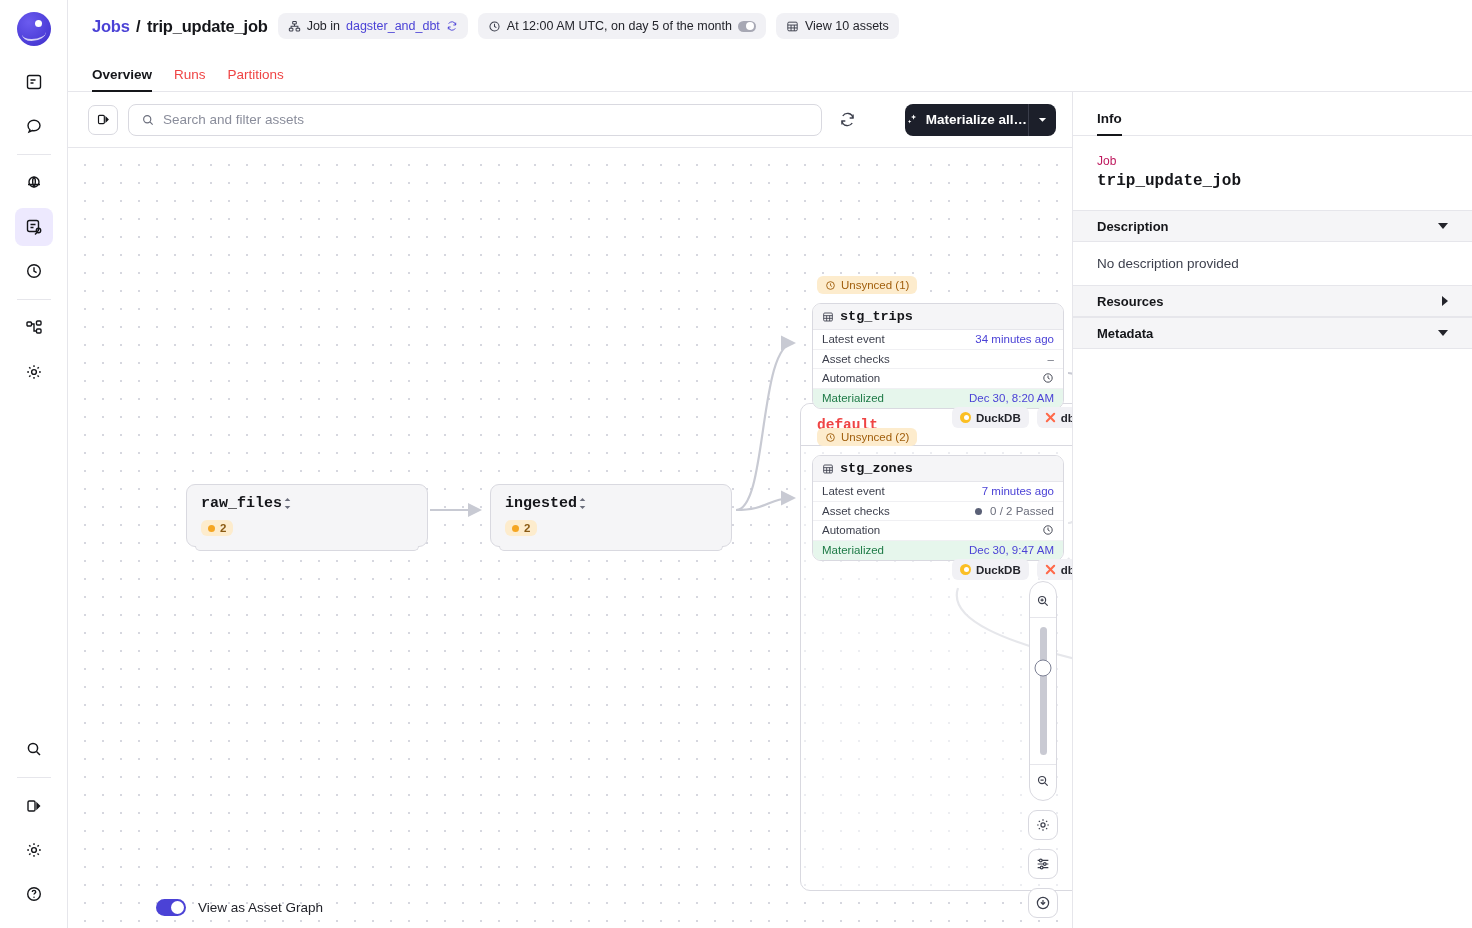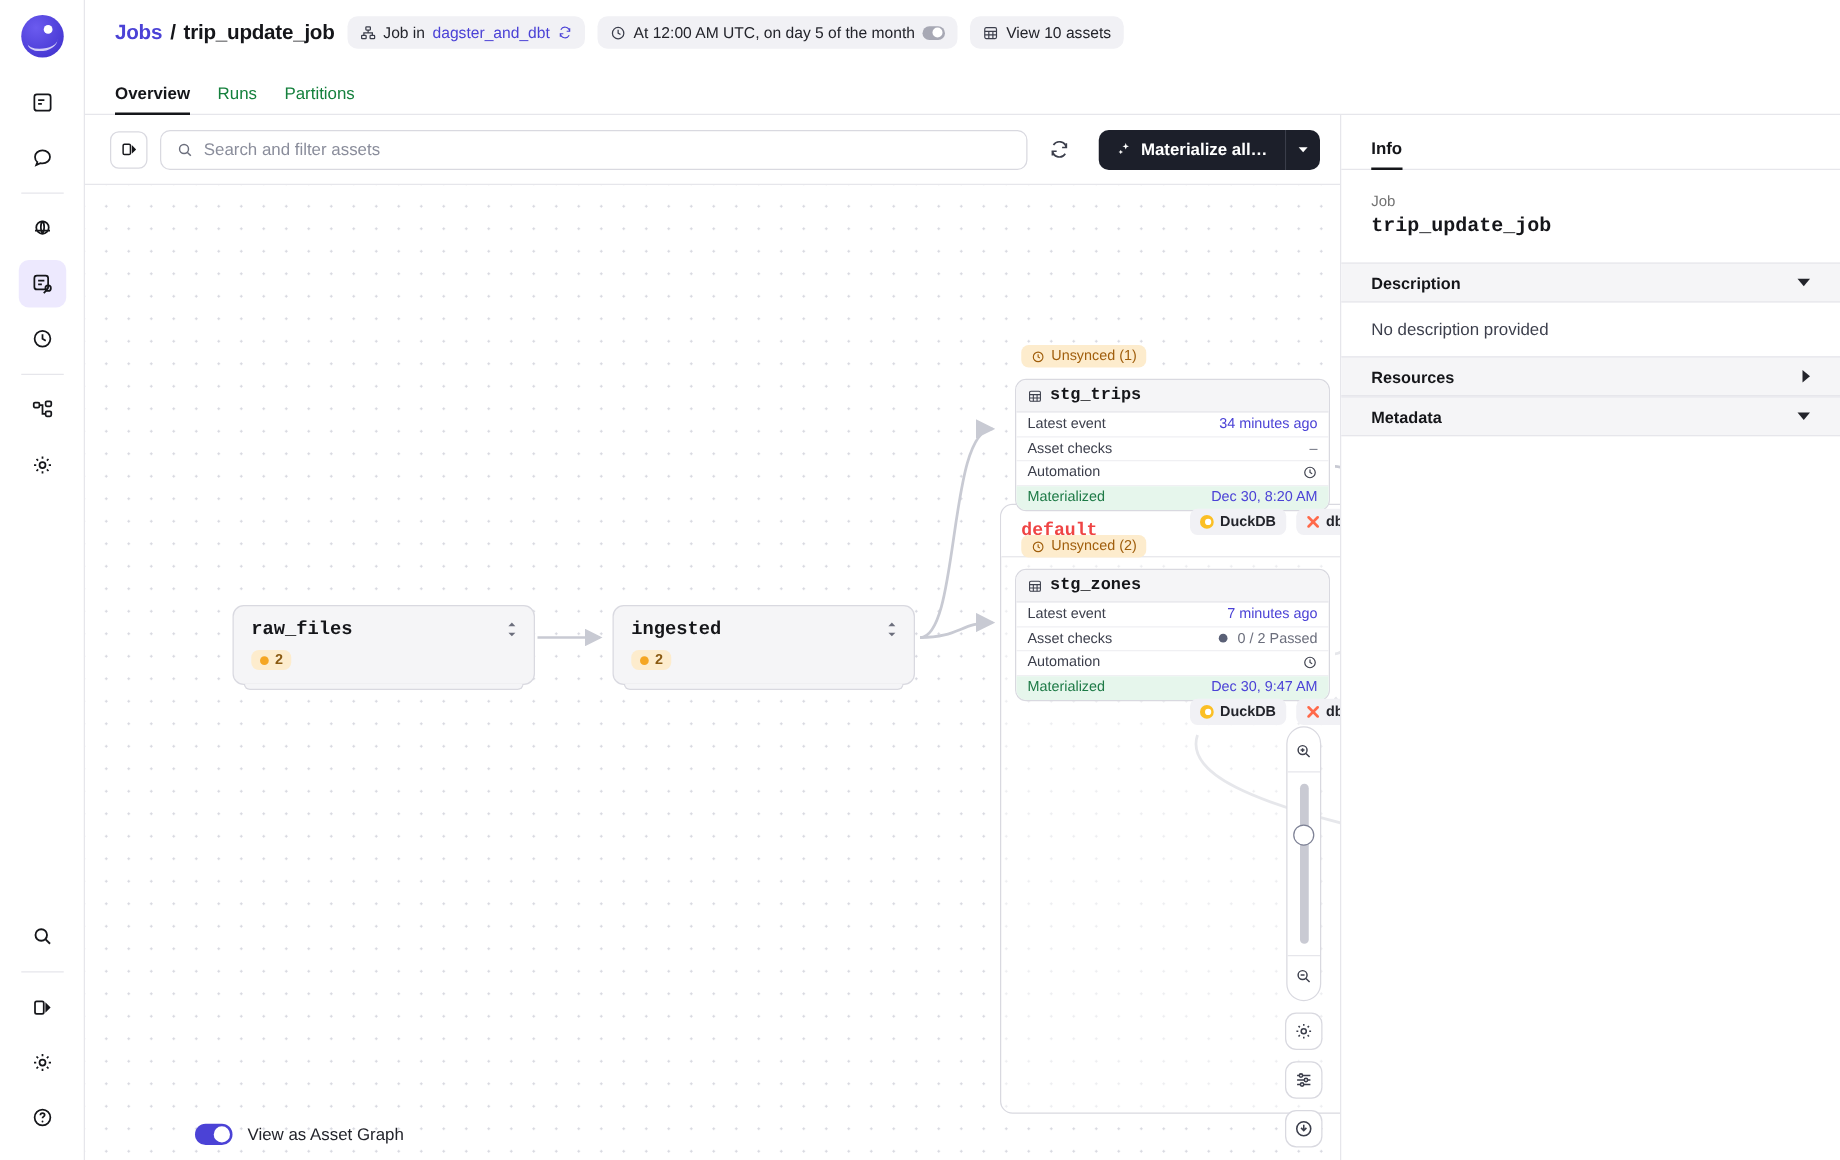--- a/index.html
+++ b/index.html
@@ -75,21 +75,21 @@
     content: ""; position: absolute; width: 8px; height: 8px; border-radius: 50%;
     background: #fff; top: 1.5px; left: 8px;
   }
 
   .tabs {
     height: 40px; flex: 0 0 40px;
     display: flex; align-items: flex-end; gap: 22px;
     padding: 0 24px; border-bottom: 1px solid #e6e6eb;
   }
   .tab {
-    font-size: 13.5px; color: #15803d; padding-bottom: 9px;
+    font-size: 13.5px; color: #ef4444; padding-bottom: 9px;
     cursor: pointer; position: relative; white-space: nowrap;
   }
   .tab.active { color: #15161a; font-weight: 700; }
   .tab.active::after {
     content: ""; position: absolute; left: 0; right: 0; bottom: -1px;
     height: 2px; background: #15161a;
   }
 
   .body-row { flex: 1; display: flex; min-height: 0; }
   .graph-col { flex: 1; display: flex; flex-direction: column; min-width: 0; position: relative; }
@@ -114,21 +114,21 @@
     font-family: "Liberation Sans", sans-serif; color: #3b82f6; background: transparent;
   }
   .search-wrap input::placeholder { color: #8a8d9b; }
   .refresh-btn {
     width: 30px; height: 30px; border-radius: 7px; background: #fff;
     display: flex; align-items: center; justify-content: center; cursor: pointer; flex: 0 0 auto;
   }
   .mat-group { display: flex; flex: 0 0 auto; margin-left: auto; }
   .mat-btn {
     height: 32px; background: #1c1f2a; color: #fff; border: 0;
-    border-radius: 8px 0 0 8px; padding: 0 14px; font-size: 13.5px; font-weight: 600;
+    border-radius: 8px 0 0 8px; padding: 0 1px; font-size: 13.5px; font-weight: 600;
     display: flex; align-items: center; gap: 7px; cursor: pointer;
     font-family: "Liberation Sans", sans-serif;
   }
   .mat-caret {
     height: 32px; width: 28px; background: #1c1f2a; border: 0;
     border-left: 1px solid #3a3d4a; border-radius: 0 8px 8px 0;
     color: #fff; cursor: pointer; display: flex; align-items: center; justify-content: center;
   }
 
   
@@ -156,21 +156,21 @@
   .simple-node {
     position: absolute; width: 242px;
     background: #f5f5f7; border: 1px solid #d9d9e0; border-radius: 9px;
     padding: 10px 12px 10px 14px;
   }
   .simple-node::after {
     content: ""; position: absolute; left: 8px; right: 8px; bottom: -5px;
     height: 4px; background: #f5f5f7; border: 1px solid #d9d9e0; border-top: 0;
     border-radius: 0 0 7px 7px;
   }
-  .sn-title-row { display: flex; align-items: center; justify-content: space-between; }
+  .sn-title-row { display: flex; align-items: center; justify-content: flex-start; }
   .sn-title { font-family: "Liberation Mono", monospace; font-size: 15px; font-weight: 700; color: #15161a; }
   .sn-count {
     display: inline-flex; align-items: center; gap: 5px; margin-top: 8px;
     background: #fdeccd; color: #8a5a12; border-radius: 6px;
     padding: 2px 7px; font-size: 11.5px; font-weight: 600;
   }
   .dot-amber { width: 7px; height: 7px; border-radius: 50%; background: #f5a623; display: inline-block; }
 
   
   .unsync-badge {
@@ -245,21 +245,21 @@
 
   
   .right-panel {
     width: 400px; flex: 0 0 400px; border-left: 1px solid #e6e6eb;
     background: #fff; display: flex; flex-direction: column;
   }
   .rp-tabs { height: 44px; display: flex; align-items: flex-end; padding: 0 24px; border-bottom: 1px solid #e6e6eb; }
   .rp-tab { font-size: 13.5px; font-weight: 700; color: #15161a; padding-bottom: 9px; position: relative; cursor: pointer; }
   .rp-tab::after { content: ""; position: absolute; left: 0; right: 0; bottom: -1px; height: 2px; background: #15161a; }
   .rp-job { padding: 18px 24px 20px; }
-  .rp-job-label { font-size: 12px; color: #737373; margin-bottom: 4px; }
+  .rp-job-label { font-size: 12px; color: #be185d; margin-bottom: 4px; }
   .rp-job-name { font-family: "Liberation Mono", monospace; font-size: 16px; font-weight: 700; color: #15161a; }
   .rp-section {
     height: 32px; background: #f5f5f7; border-top: 1px solid #e6e6eb; border-bottom: 1px solid #e6e6eb;
     display: flex; align-items: center; justify-content: space-between;
     padding: 0 24px; font-size: 13px; font-weight: 700; color: #15161a; cursor: pointer;
   }
   .rp-content { padding: 14px 24px; font-size: 13.5px; color: #3c3f4c; }
   .rp-empty { height: 30px; }
   .caret-d { width: 0; height: 0; border-left: 5px solid transparent; border-right: 5px solid transparent; border-top: 6px solid #23242b; }
   .caret-r { width: 0; height: 0; border-top: 5px solid transparent; border-bottom: 5px solid transparent; border-left: 6px solid #23242b; }

